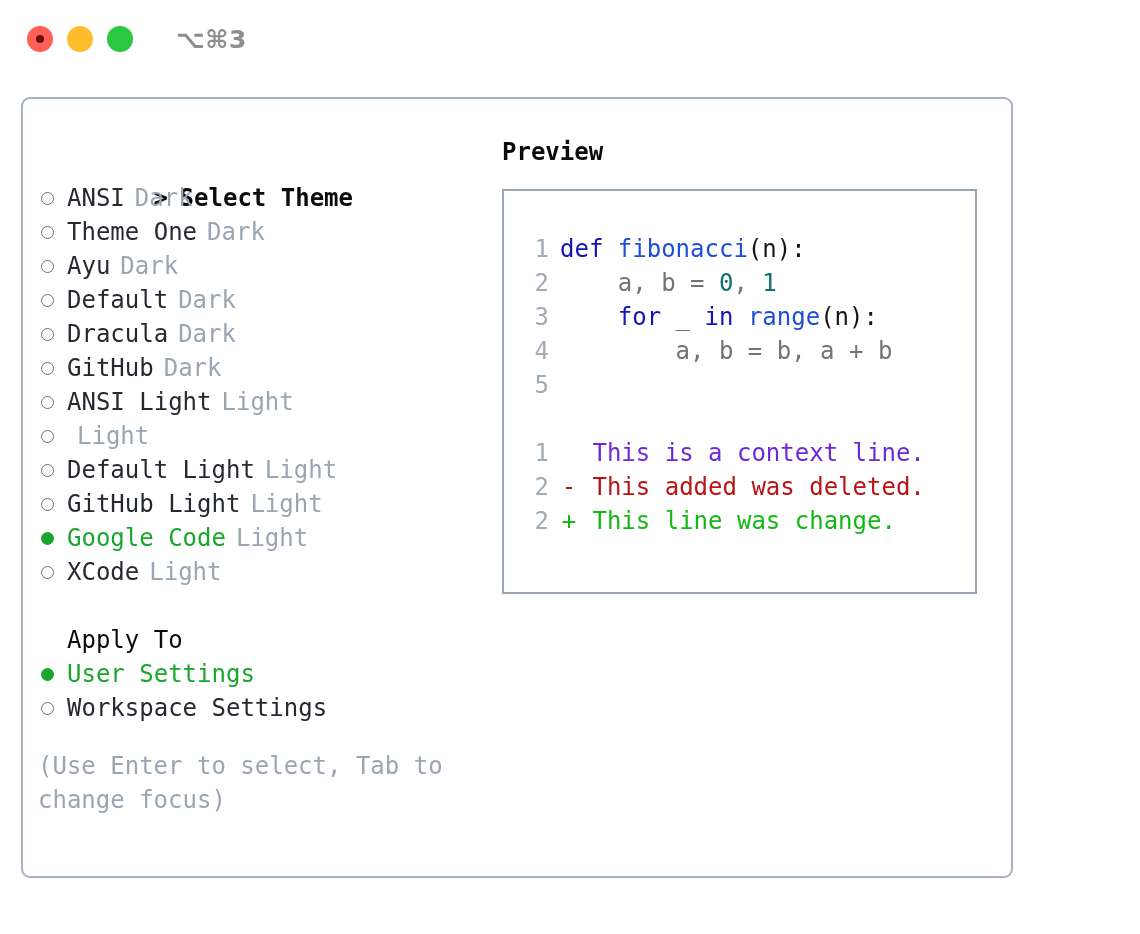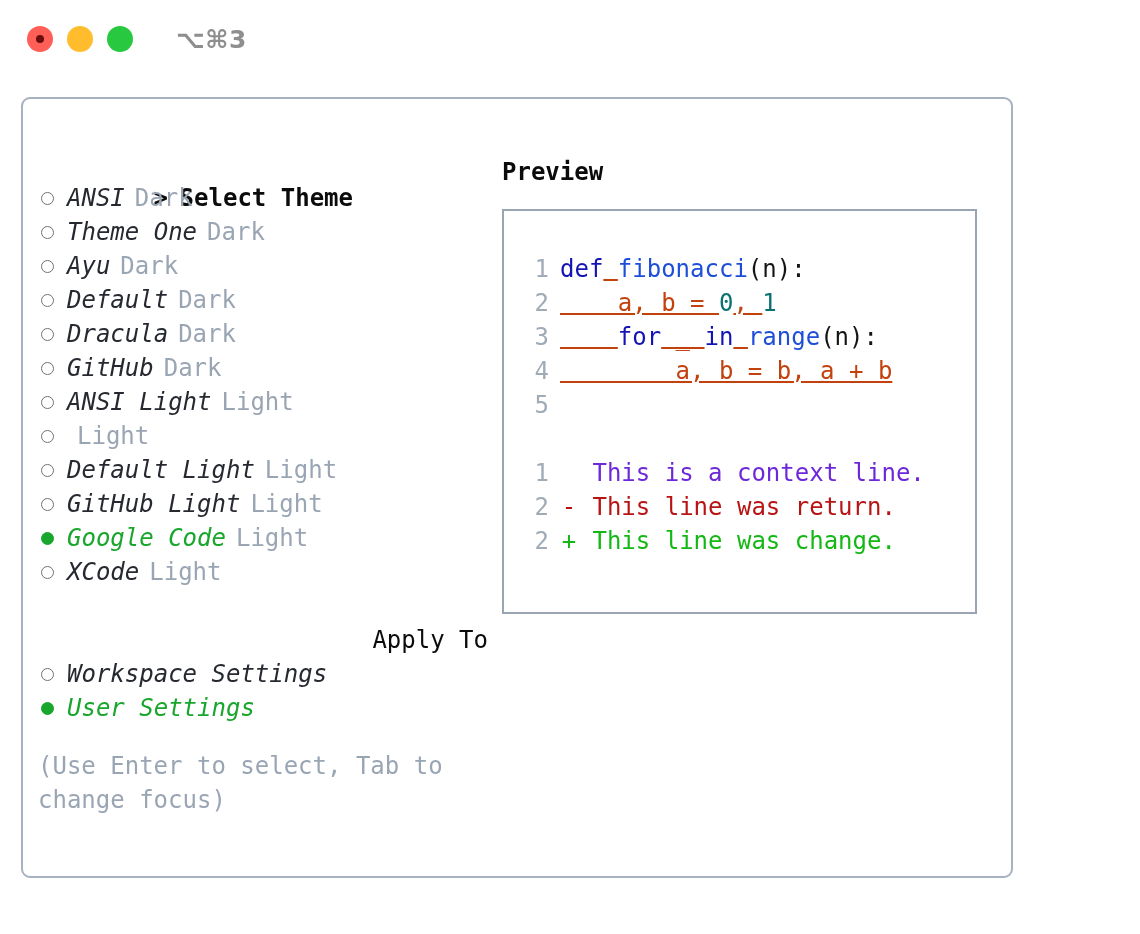--- a/index.html
+++ b/index.html
@@ -112,51 +112,50 @@
     height: 13px;
     border-radius: 50%;
     box-sizing: border-box;
     margin-right: 13px;
     margin-left: 3px;
     flex: 0 0 auto;
   }
   .bullet.off { border: 1.6px solid #6d7278; background: transparent; }
   .bullet.on  { background: #19a62c; border: 1.6px solid #19a62c; }
 
-  .opt-label { color: #262a30; font-style: italic; }
+  .opt-label { color: #262a30; }
   .opt-row.selected .opt-label { color: #19a62c; }
   .opt-badge {
     color: #9aa5b4;
     margin-left: 10px;
   }
 
   .section-label {
     height: 34px;
     line-height: 34px;
     font-size: 24px;
     color: #0b0b0b;
     padding-left: 29px;
-    text-align: right;
   }
   .spacer-row { height: 34px; }
 
   #hint {
     margin-top: 24px;
     font-size: 24px;
     line-height: 34px;
     color: #9aa5b4;
     width: 420px;
     white-space: pre-wrap;
   }
 
   
   #right-col {
     position: absolute;
     left: 479px;
-    top: 56px;
+    top: 36px;
     width: 490px;
   }
   #preview-title {
     font-size: 24px;
     font-weight: bold;
     color: #0b0b0b;
     line-height: 34px;
     height: 34px;
   }
   #preview-box {
@@ -181,21 +180,21 @@
     width: 28px;
     text-align: right;
     flex: 0 0 auto;
     margin-right: 11px;
   }
   .code-text { white-space: pre; }
 
   .tok-kw   { color: #1414b4; }
   .tok-fn   { color: #1d4ed8; }
   .tok-num  { color: #0b7070; }
-  .tok-plain{ color: #c2410c; text-decoration: underline; }
+  .tok-plain{ color: #737373; }
   .tok-punc { color: #141414; }
 
   .diff-gap { height: 34px; }
   .diff-ctx { color: #6d28d9; }
   .diff-del { color: #b81414; }
   .diff-add { color: #14b814; }
 </style>
 </head>
 <body>
 
@@ -278,46 +277,46 @@
             <span class="opt-label">XCode</span>
             <span class="opt-badge">Light</span>
           </div>
         </div>
 
       <div class="spacer-row"></div>
 
       <div class="section-label">Apply To</div>
 
       <div id="apply-list">
-          <div class="opt-row">
-            <span class="bullet off"></span>
-            <span class="opt-label">Workspace Settings</span>
-          </div>
           <div class="opt-row selected">
             <span class="bullet on"></span>
             <span class="opt-label">User Settings</span>
+          </div>
+          <div class="opt-row">
+            <span class="bullet off"></span>
+            <span class="opt-label">Workspace Settings</span>
           </div>
         </div>
 
       <div id="hint">(Use Enter to select, Tab to change focus)</div>
     </div>
 
     <div id="right-col">
       <div id="preview-title">Preview</div>
       <div id="preview-box">
         <div id="code-block">
             <div class="code-line"><span class="ln">1</span><span class="code-text"><span class="tok-kw">def</span><span class="tok-plain"> </span><span class="tok-fn">fibonacci</span><span class="tok-punc">(n):</span></span></div>
             <div class="code-line"><span class="ln">2</span><span class="code-text"><span class="tok-plain">    a, b = </span><span class="tok-num">0</span><span class="tok-plain">, </span><span class="tok-num">1</span></span></div>
             <div class="code-line"><span class="ln">3</span><span class="code-text"><span class="tok-plain">    </span><span class="tok-kw">for</span><span class="tok-plain"> _ </span><span class="tok-kw">in</span><span class="tok-plain"> </span><span class="tok-fn">range</span><span class="tok-punc">(n):</span></span></div>
             <div class="code-line"><span class="ln">4</span><span class="code-text"><span class="tok-plain">        a, b = b, a + b</span></span></div>
             <div class="code-line"><span class="ln">5</span></div>
           </div>
         <div class="diff-gap"></div>
         <div id="diff-block">
             <div class="code-line"><span class="ln">1</span><span class="diff-ctx" style="width: 18px; display: inline-block; text-align: center;"> </span><span class="code-text diff-ctx"> This is a context line.</span></div>
-            <div class="code-line"><span class="ln">2</span><span class="diff-del" style="width: 18px; display: inline-block; text-align: center;">-</span><span class="code-text diff-del"> This line was return.</span></div>
+            <div class="code-line"><span class="ln">2</span><span class="diff-del" style="width: 18px; display: inline-block; text-align: center;">-</span><span class="code-text diff-del"> This added was deleted.</span></div>
             <div class="code-line"><span class="ln">2</span><span class="diff-add" style="width: 18px; display: inline-block; text-align: center;">+</span><span class="code-text diff-add"> This line was change.</span></div>
           </div>
       </div>
     </div>
 
   </div>
 </div>
 
 </body></html>

